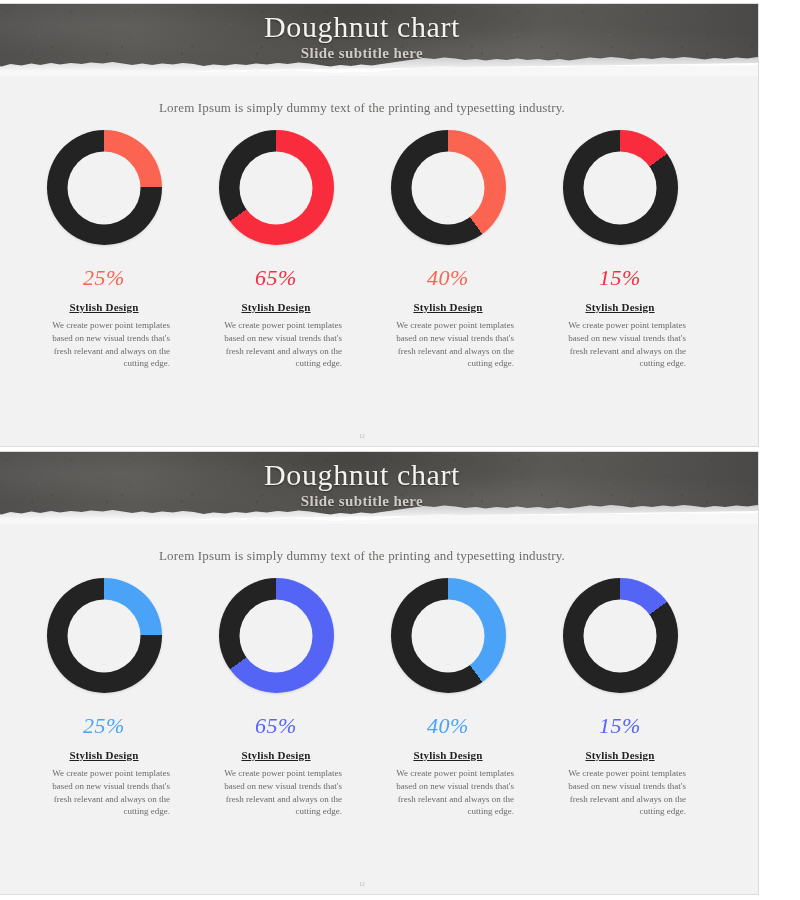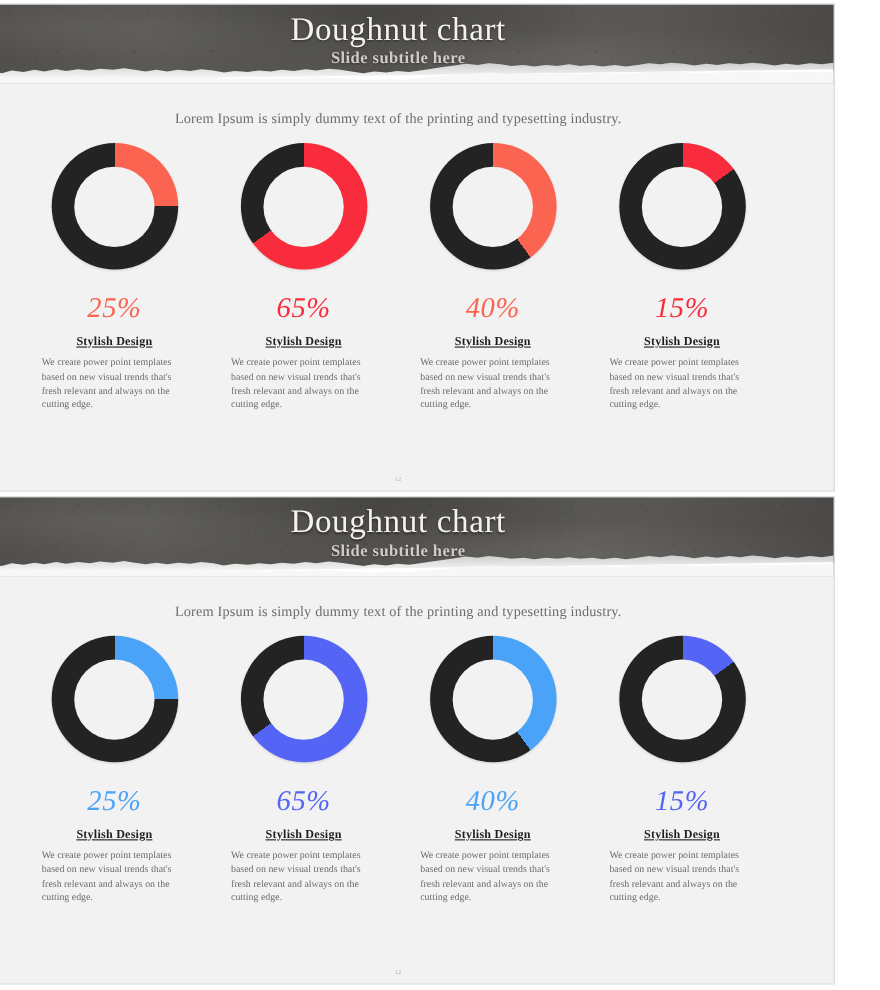--- a/index.html
+++ b/index.html
@@ -119,39 +119,39 @@
   .donut::after{
     content:"";
     position:absolute;
     left:50%; top:50%;
     transform:translate(-50%,-50%);
     width:73px; height:73px;
     border-radius:50%;
     background:#f2f2f2;
   }
   .pct{
-    font-size:26px;
+    font-size:22px;
     font-style:italic;
     letter-spacing:.5px;
     margin-top:22px;
     line-height:1;
   }
   .sub-heading{
     font-size:11px;
     color:#1e1e1e;
     font-weight:700;
     letter-spacing:.2px;
     margin-top:12px;
     text-decoration:underline;
   }
   .desc{
     font-size:9px;
     color:#6d6b69;
     line-height:1.42;
-    text-align:left;
+    text-align:right;
     margin-top:6px;
     width:132px;
   }
   .page-num{
     position:absolute;
     bottom:7px;
     left:0; right:0;
     text-align:center;
     font-size:5.5px;
     color:#b3b1af;

